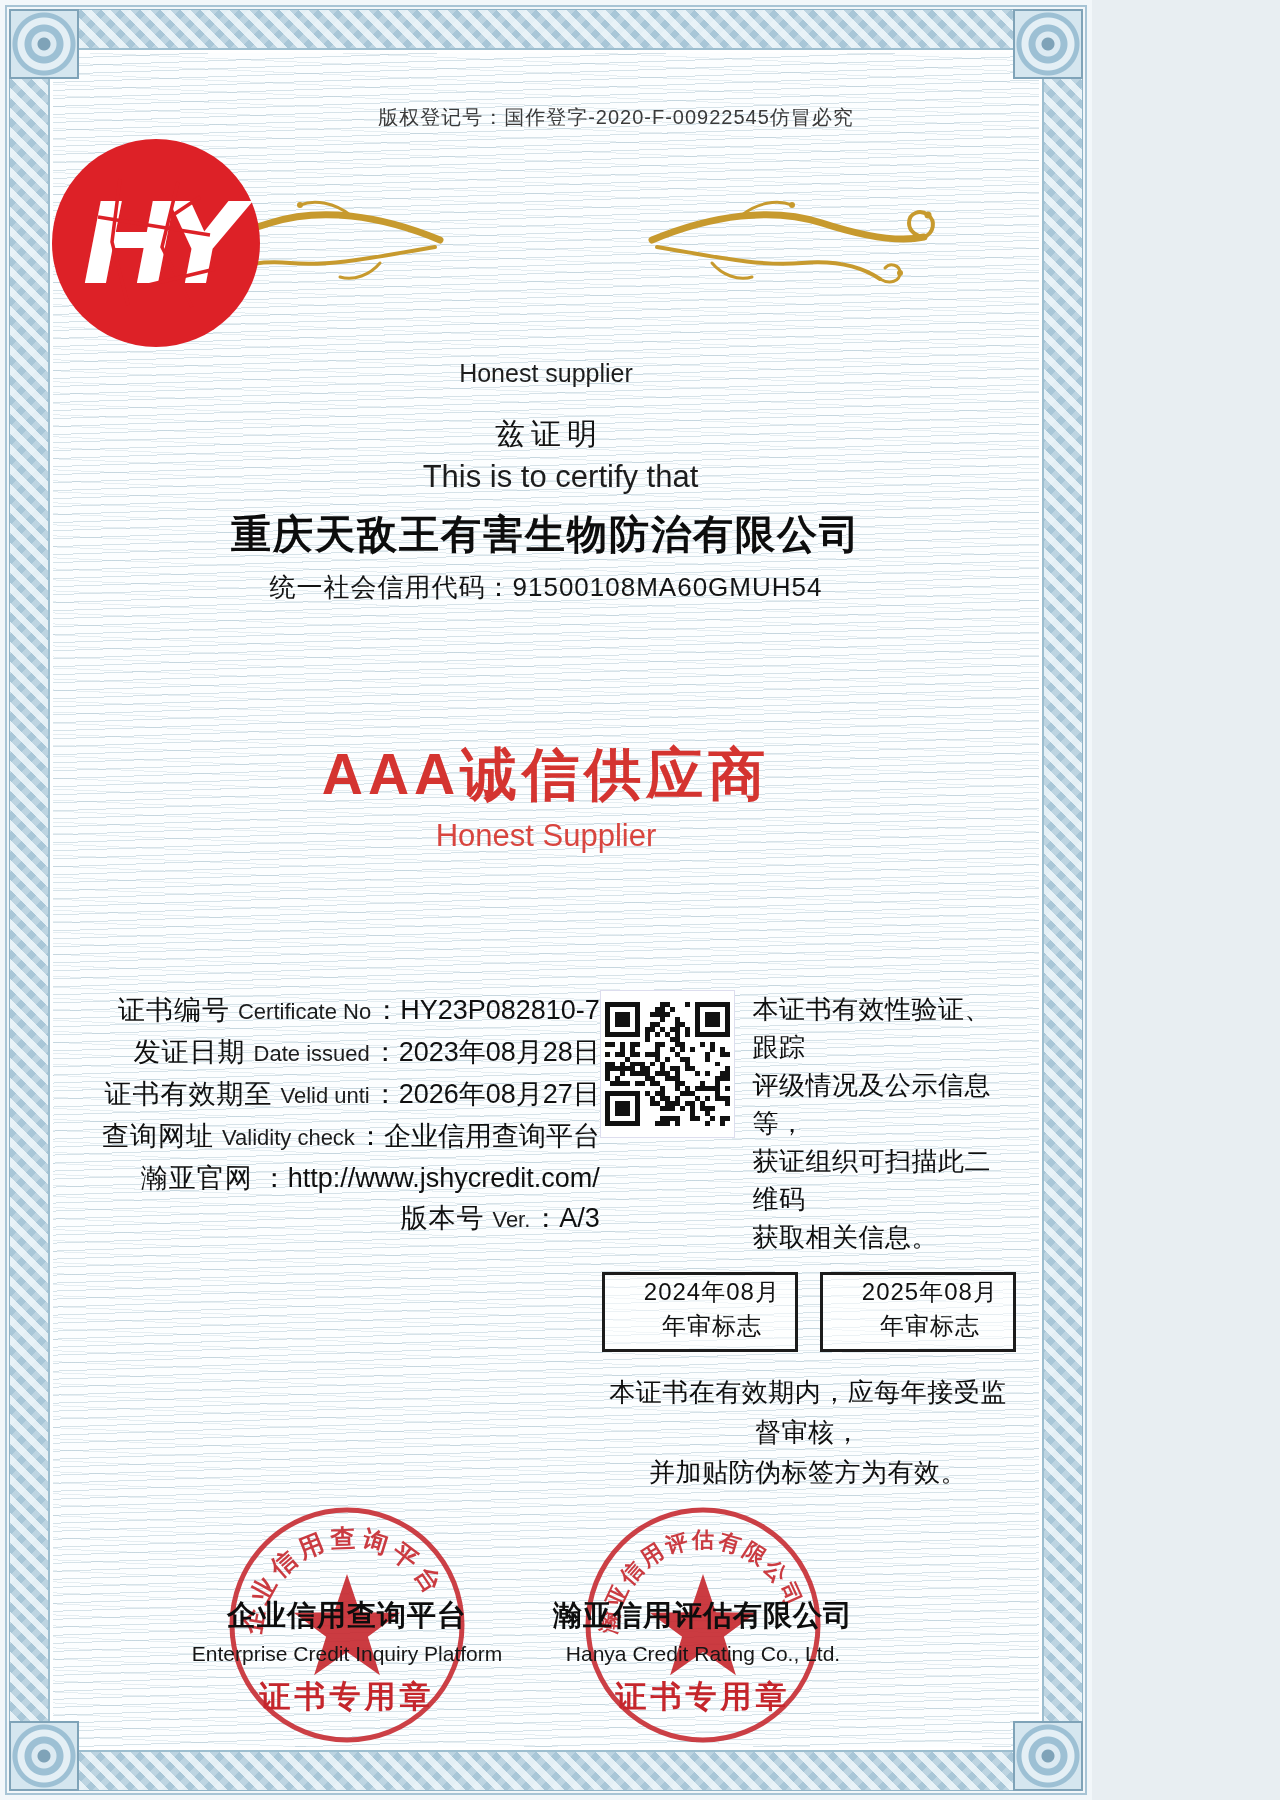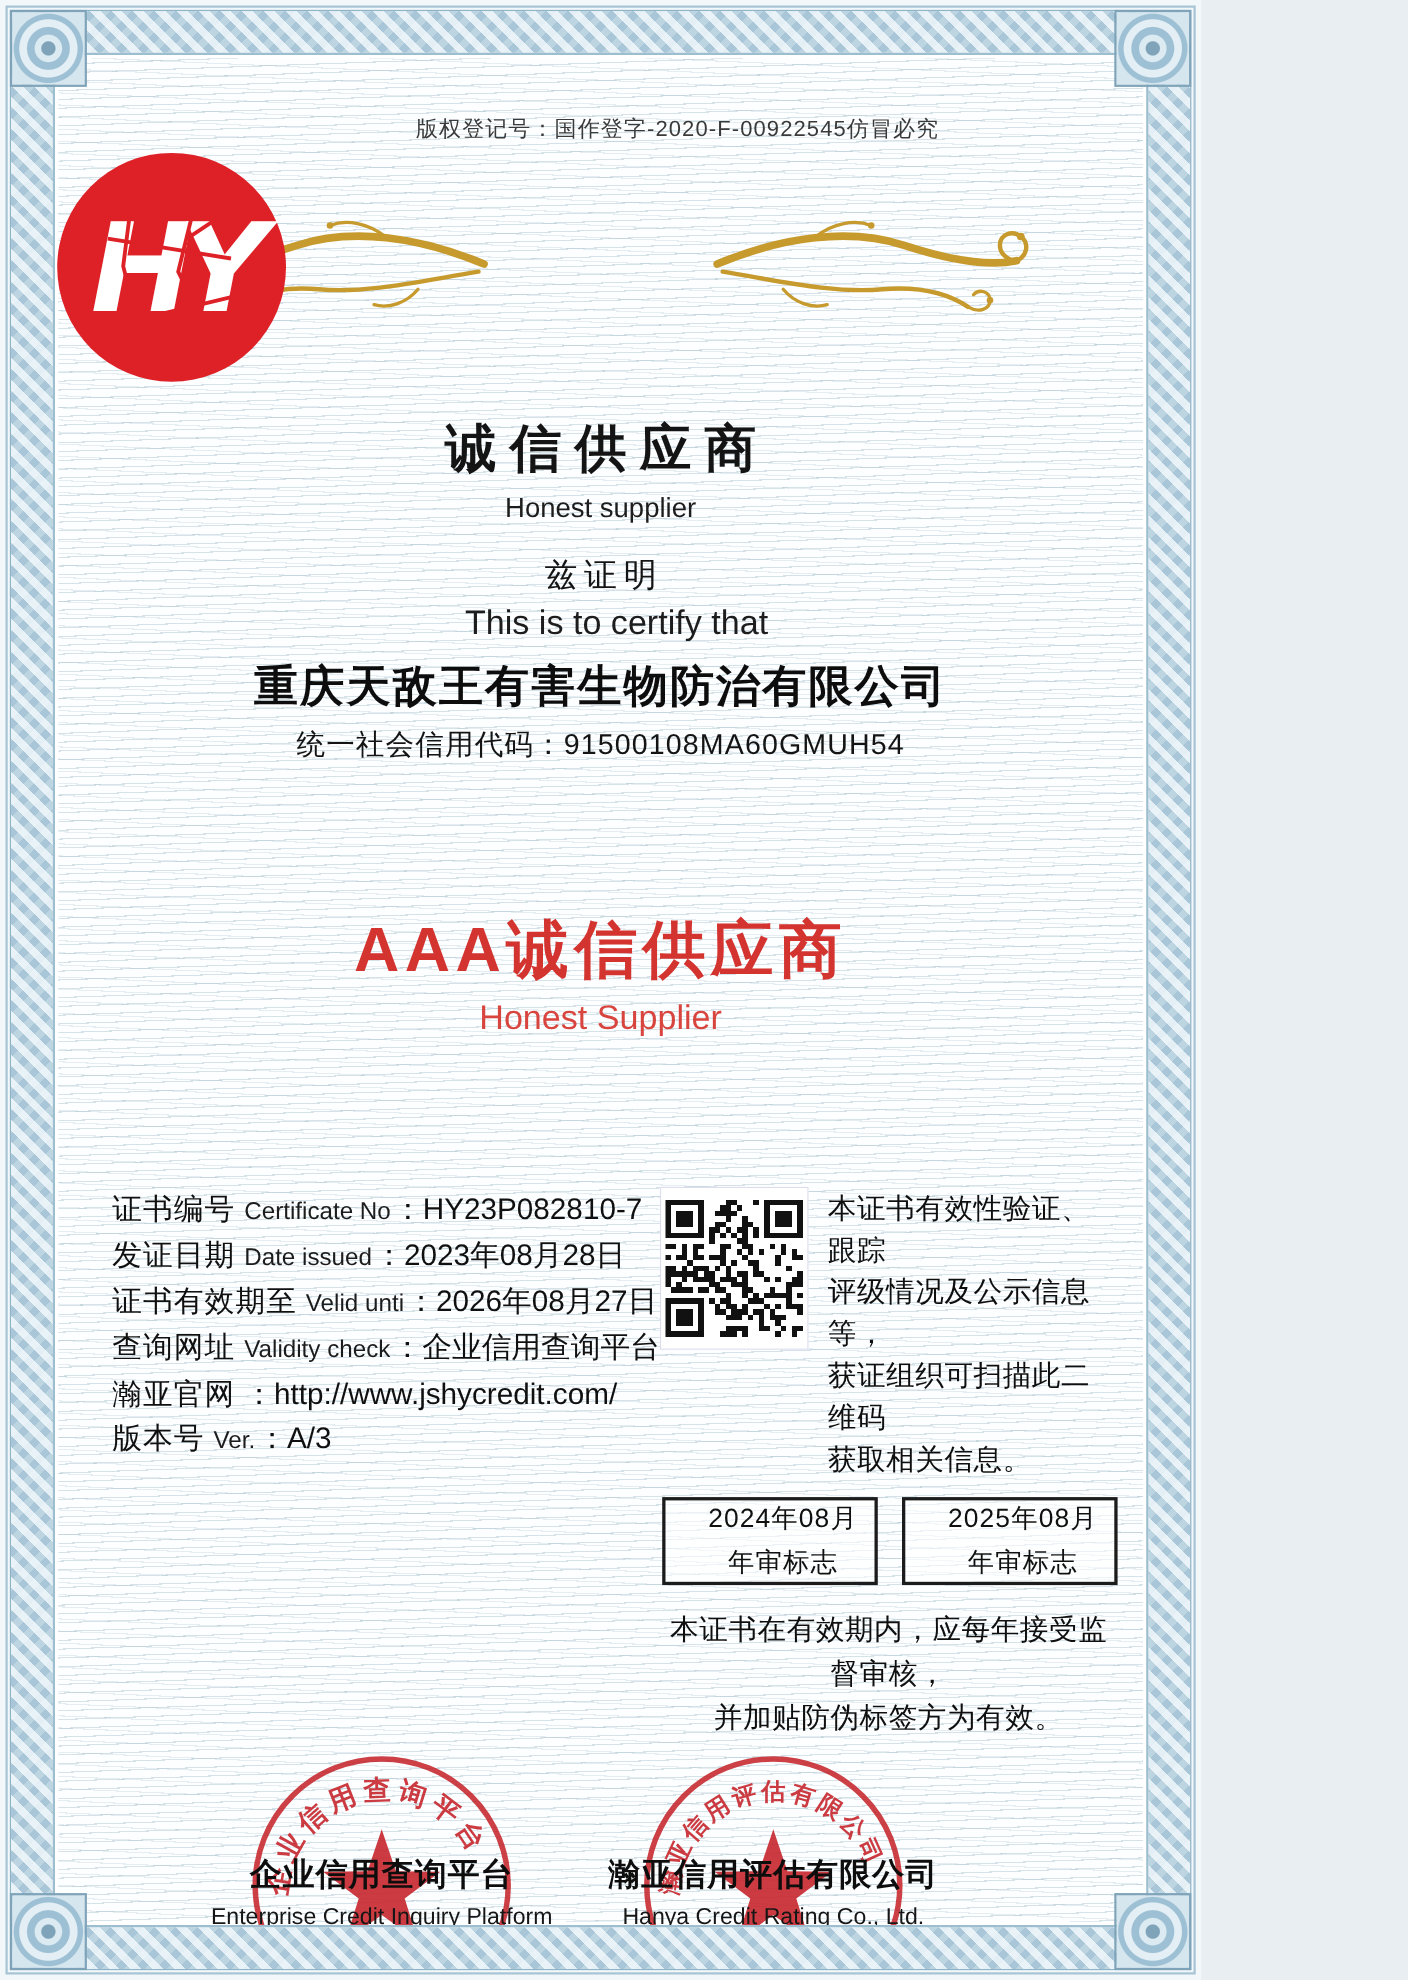--- a/index.html
+++ b/index.html
@@ -63,33 +63,33 @@
   .certify-cn { font-size:30px; color:#141414; letter-spacing:6px; margin-top:26px; text-indent:6px;}
   .certify-en { font-size:31px; color:#1d1d1d; margin-top:4px;padding-left:29px; }
   .company-name { font-size:40px; font-weight:800; color:#0d0d0d; letter-spacing:2px; margin-top:12px; }
   .company-code { font-size:26px; color:#141414; margin-top:8px; letter-spacing:1px; }
   .company-addr { font-size:26px; color:#141414; margin-top:4px; letter-spacing:1px; }
   
   .award-cn { font-size:57px; font-weight:700; color:#d43430; letter-spacing:5px; margin-top:132px; }
   .award-en { font-size:31px; color:#d8453f; margin-top:4px; }
   
   .mid-row { display:flex; margin-top:136px; padding:0 48px 0 52px; }
-  .details { flex:1; }
+  .details { flex:1;text-align:right; }
   .dline { font-size:27px; color:#101010; line-height:40px; white-space:nowrap; }
   .dline .cn { letter-spacing:1px; margin-right:8px; }
   .dline .en { font-size:22px; color:#1c1c1c; margin-right:2px; }
   .dline .cn:empty, .dline .en:empty { display:none; margin:0; }
   .qr-col { width:472px; }
   .qr-flex { display:flex; gap:18px; }
   .qr-box { width:148px; height:148px; background:#fff; padding:4px; border:1px solid #dde; }
   .qr-note { font-size:26px; color:#0f0f0f; line-height:38px; letter-spacing:.5px; }
   .boxes-row { display:flex; gap:22px; margin-top:16px; margin-left:2px; }
   .review-box {
     width:196px; height:80px; border:3px solid #1c1c1c; background:rgba(255,255,255,.55);
-    display:flex; flex-direction:column; align-items:center; justify-content:space-between;
+    display:flex; flex-direction:column; align-items:center; justify-content:flex-start;
     font-size:24px; color:#101010; line-height:34px; letter-spacing:1px;padding-left:24px;
   }
   .validity-note { margin-top:20px; text-align:center; font-size:26px; color:#0f0f0f; line-height:40px; letter-spacing:.5px; }
   
   .stamps-row { display:flex; justify-content:flex-end; gap:26px; padding-right:174px; margin-top:16px; }
   .stamp-col { position:relative; width:330px; height:262px; text-align:center; }
   .stamp-svg { position:absolute; left:40px; top:-8px; width:250px; height:250px; z-index:0; }
   .stamp-texts { position:relative; z-index:1; padding-top:88px; }
   .org-cn { font-size:29px; font-weight:700; color:#0d0d0d; letter-spacing:1px; white-space:nowrap; }
   .org-en { font-size:21px; color:#161616; margin-top:6px; white-space:nowrap; }
@@ -147,21 +147,20 @@
         <g stroke="#dd2127" stroke-width="3.5" fill="none">
           <path d="M70,42 L62,105 L78,168"></path>
           <path d="M48,80 L160,98"></path>
           <path d="M128,45 L112,110 L142,170"></path>
           <path d="M90,150 L165,132"></path>
           <path d="M150,60 L120,80"></path>
         </g>
       </svg>
     </div>
 
-    <div class="title-cn center">诚信供应商</div>
     <div class="title-en center">Honest supplier</div>
 
     <div class="certify-cn center">兹证明</div>
     <div class="certify-en center">This is to certify that</div>
 
     <div class="company-name center">重庆天敌王有害生物防治有限公司</div>
     <div class="company-code center">统一社会信用代码：91500108MA60GMUH54</div>
 
     <div class="award-cn center">AAA诚信供应商</div>
     <div class="award-en center">Honest Supplier</div>

